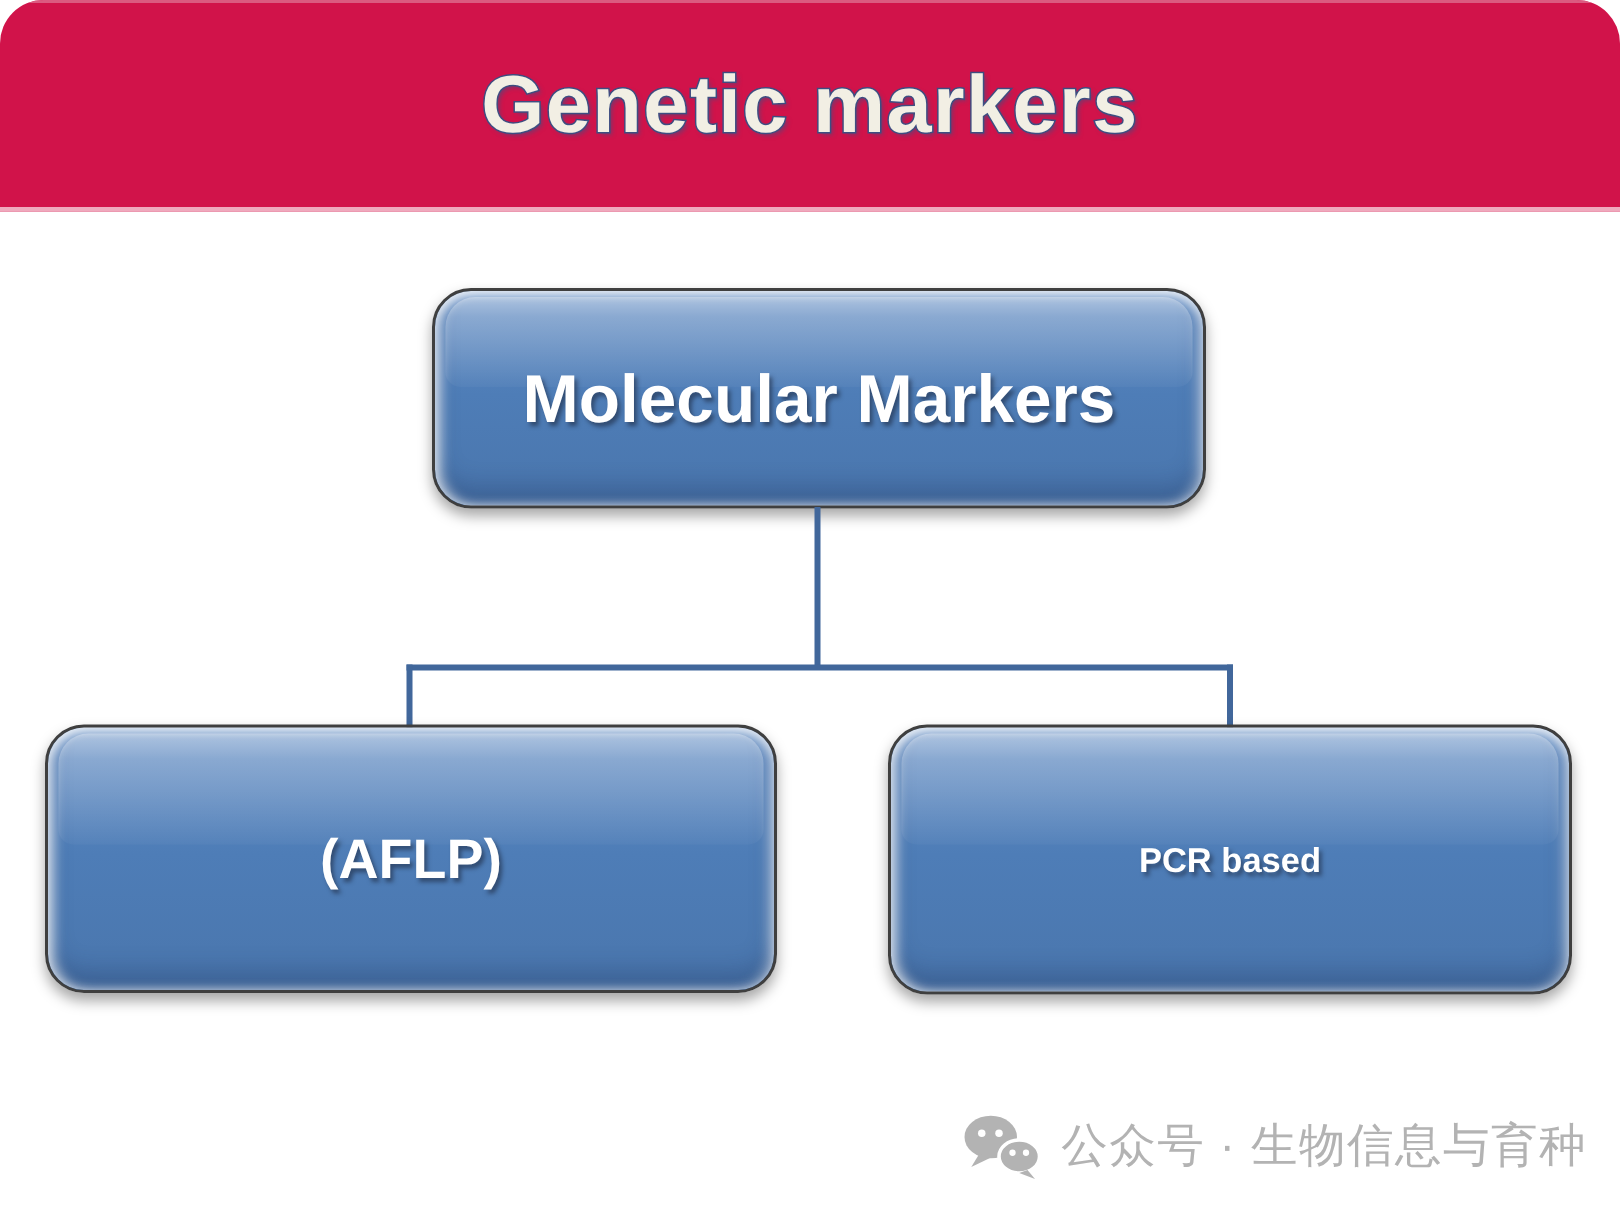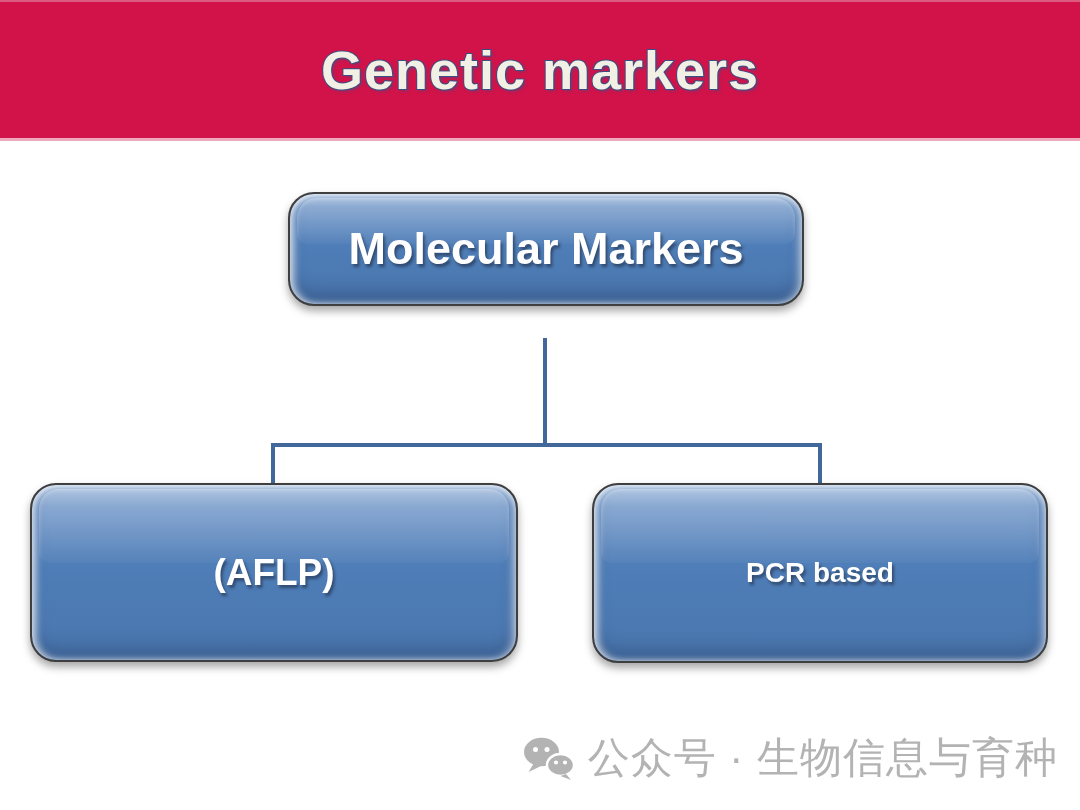--- a/index.html
+++ b/index.html
@@ -1,18 +1,18 @@
 <!DOCTYPE html>
 <html><head>
 <meta charset="utf-8">
 <style>
   html,body { margin:0; padding:0; background:#fff; }
   .slide {
     position:relative; width:1080px; height:810px; background:#ffffff;
-    overflow:hidden; font-family:"Liberation Sans", sans-serif;
+    overflow:hidden; font-family:"Liberation Sans", sans-serif;border-radius:29px;
   }
 
   
   .header {
     position:absolute; left:0; top:0; width:100%; height:136px;
     background:#D1134A;
     border-top:2px solid #DB5A80;
     border-bottom:3px solid #EFA9BD;
     display:flex; align-items:center; justify-content:center;
   }
@@ -40,36 +40,36 @@
     text-shadow:2px 3px 3px rgba(25,35,55,.55);
   }
   .node::after {
     content:""; position:absolute; left:7px; right:7px; top:4px; height:42%;
     border-radius:20px 20px 10px 10px;
     background:linear-gradient(180deg,rgba(255,255,255,.34),rgba(255,255,255,.03));
     pointer-events:none;
   }
   .node span { position:relative; z-index:1; }
 
-  .node.root  { left:288px; top:192px; width:516px; height:114px; font-size:45px; }
+  .node.root  { left:288px; top:192px; width:516px; height:147px; font-size:45px; }
   .node.childL{ left:30px;  top:483px; width:488px; height:179px; font-size:37px; gap:44px; }
-  .node.childR{ left:592px; top:483px; width:456px; height:180px; font-size:28px; gap:34px; }
+  .node.childR{ left:592px; top:483px; width:456px; height:180px; font-size:23px; gap:34px; }
 
   
   .connector { position:absolute; background:#41679B; }
   .stem  { left:543px; top:338px; width:4px;   height:107px; }
   .hbar  { left:271px; top:443px; width:551px; height:4px;  }
   .dropL { left:271px; top:443px; width:4px;   height:42px; }
   .dropR { left:818px; top:443px; width:4px;   height:42px; }
 
   
   .watermark {
     position:absolute; right:22px; bottom:24px;
     display:flex; align-items:center; gap:12px;
-    color:#B3B3B3; font-size:42px; letter-spacing:1px;
+    color:#B3B3B3; font-size:31px; letter-spacing:1px;
   }
   .wicon { display:flex; align-items:center; }
 </style>
 </head>
 <body>
 
 <div class="slide">
 
   <header class="header">
     <h1 class="title">Genetic markers</h1>

